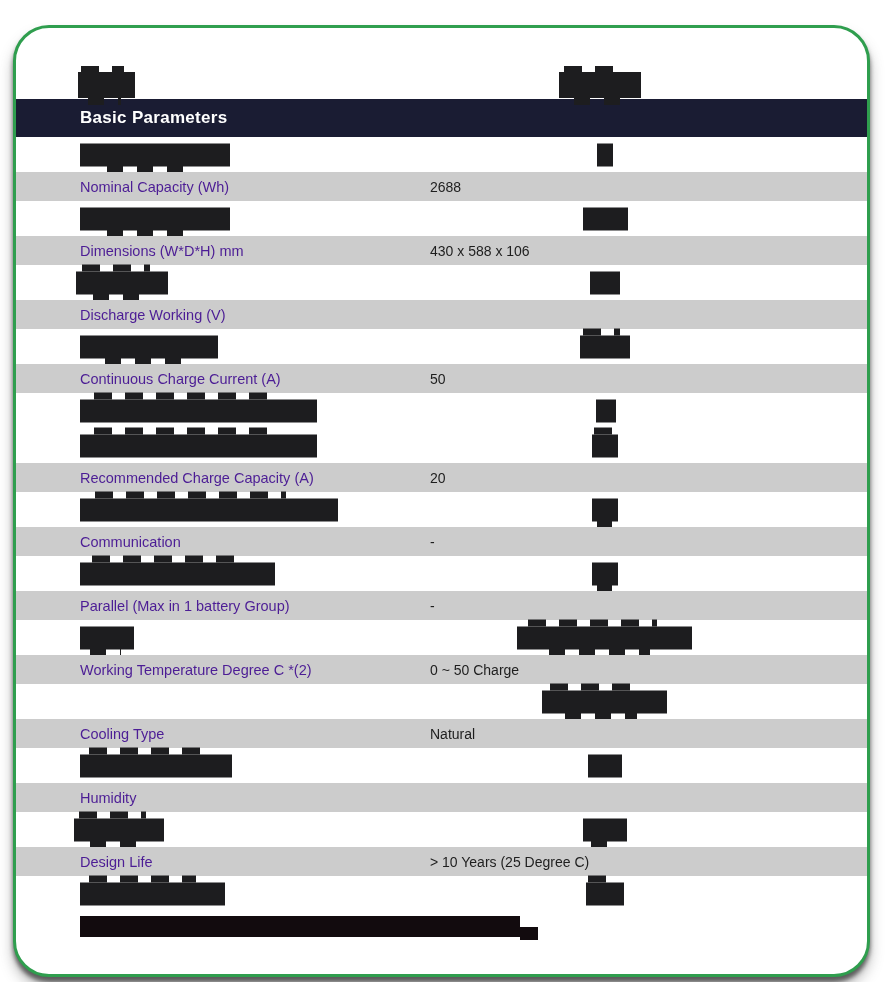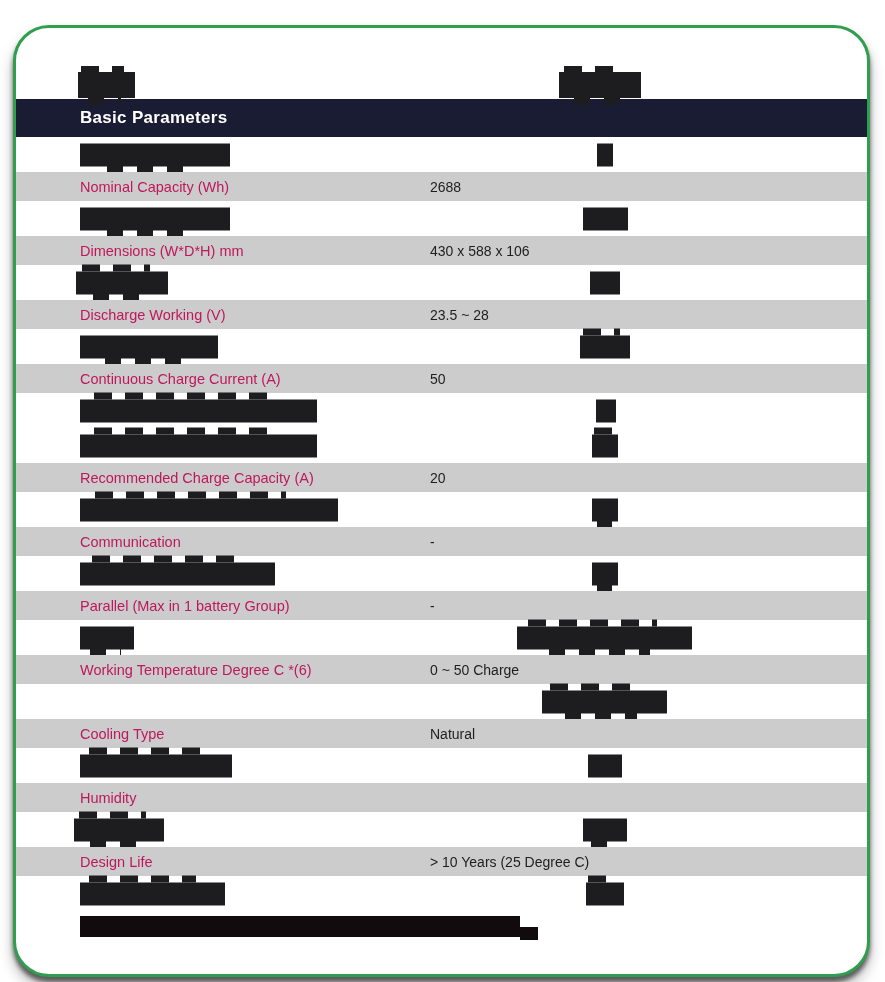--- a/index.html
+++ b/index.html
@@ -21,21 +21,21 @@
     height:38px; background:#1a1c33; display:flex; align-items:center;
     padding-left:64px; color:#ffffff; font-size:17px; font-weight:600; letter-spacing:0.3px;
   }
 
   .row { position:relative; width:100%; }
   .row.redacted { height:35px; background:#ffffff; }
   .row.data     { height:29px; background:#cccccc; }
 
   .lbl {
     position:absolute; left:64px; top:50%; transform:translateY(-50%);
-    font-size:14.5px; color:#be185d; white-space:nowrap;
+    font-size:14.5px; color:#4c1d95; white-space:nowrap;
   }
   .val {
     position:absolute; left:414px; width:350px; top:50%; transform:translateY(-50%);
     font-size:14px; color:#1e1e1e; white-space:nowrap;
   }
 
   
   .rbar { position:absolute; top:50%; transform:translateY(-50%); height:23px; background:#1d1d1f; }
   .rbar.nb::after {
     content:""; position:absolute; top:96%; left:18%; width:58%; height:8px;
@@ -86,21 +86,20 @@
       <span class="val">430 x 588 x 106</span>
     </div>
 
     <div class="row redacted">
       <span class="rbar nb nt" style="left:60px; width:92px;"></span>
       <span class="rbar" style="left:574px; width:30px;"></span>
     </div>
 
     <div class="row data">
       <span class="lbl">Discharge Working (V)</span>
-      <span class="val">23.5 ~ 28</span>
     </div>
 
     <div class="row redacted">
       <span class="rbar nb" style="left:64px; width:138px;"></span>
       <span class="rbar nt" style="left:564px; width:50px;"></span>
     </div>
 
     <div class="row data">
       <span class="lbl">Continuous Charge Current (A)</span>
       <span class="val">50</span>
@@ -141,21 +140,21 @@
       <span class="lbl">Parallel (Max in 1 battery Group)</span>
       <span class="val">-</span>
     </div>
 
     <div class="row redacted">
       <span class="rbar nb" style="left:64px; width:54px;"></span>
       <span class="rbar nt nb" style="left:501px; width:175px;"></span>
     </div>
 
     <div class="row data">
-      <span class="lbl">Working Temperature Degree C *(6)</span>
+      <span class="lbl">Working Temperature Degree C *(2)</span>
       <span class="val">0 ~ 50 Charge</span>
     </div>
 
     <div class="row redacted">
       <span class="rbar nt nb" style="left:526px; width:125px;"></span>
     </div>
 
     <div class="row data">
       <span class="lbl">Cooling Type</span>
       <span class="val">Natural</span>

